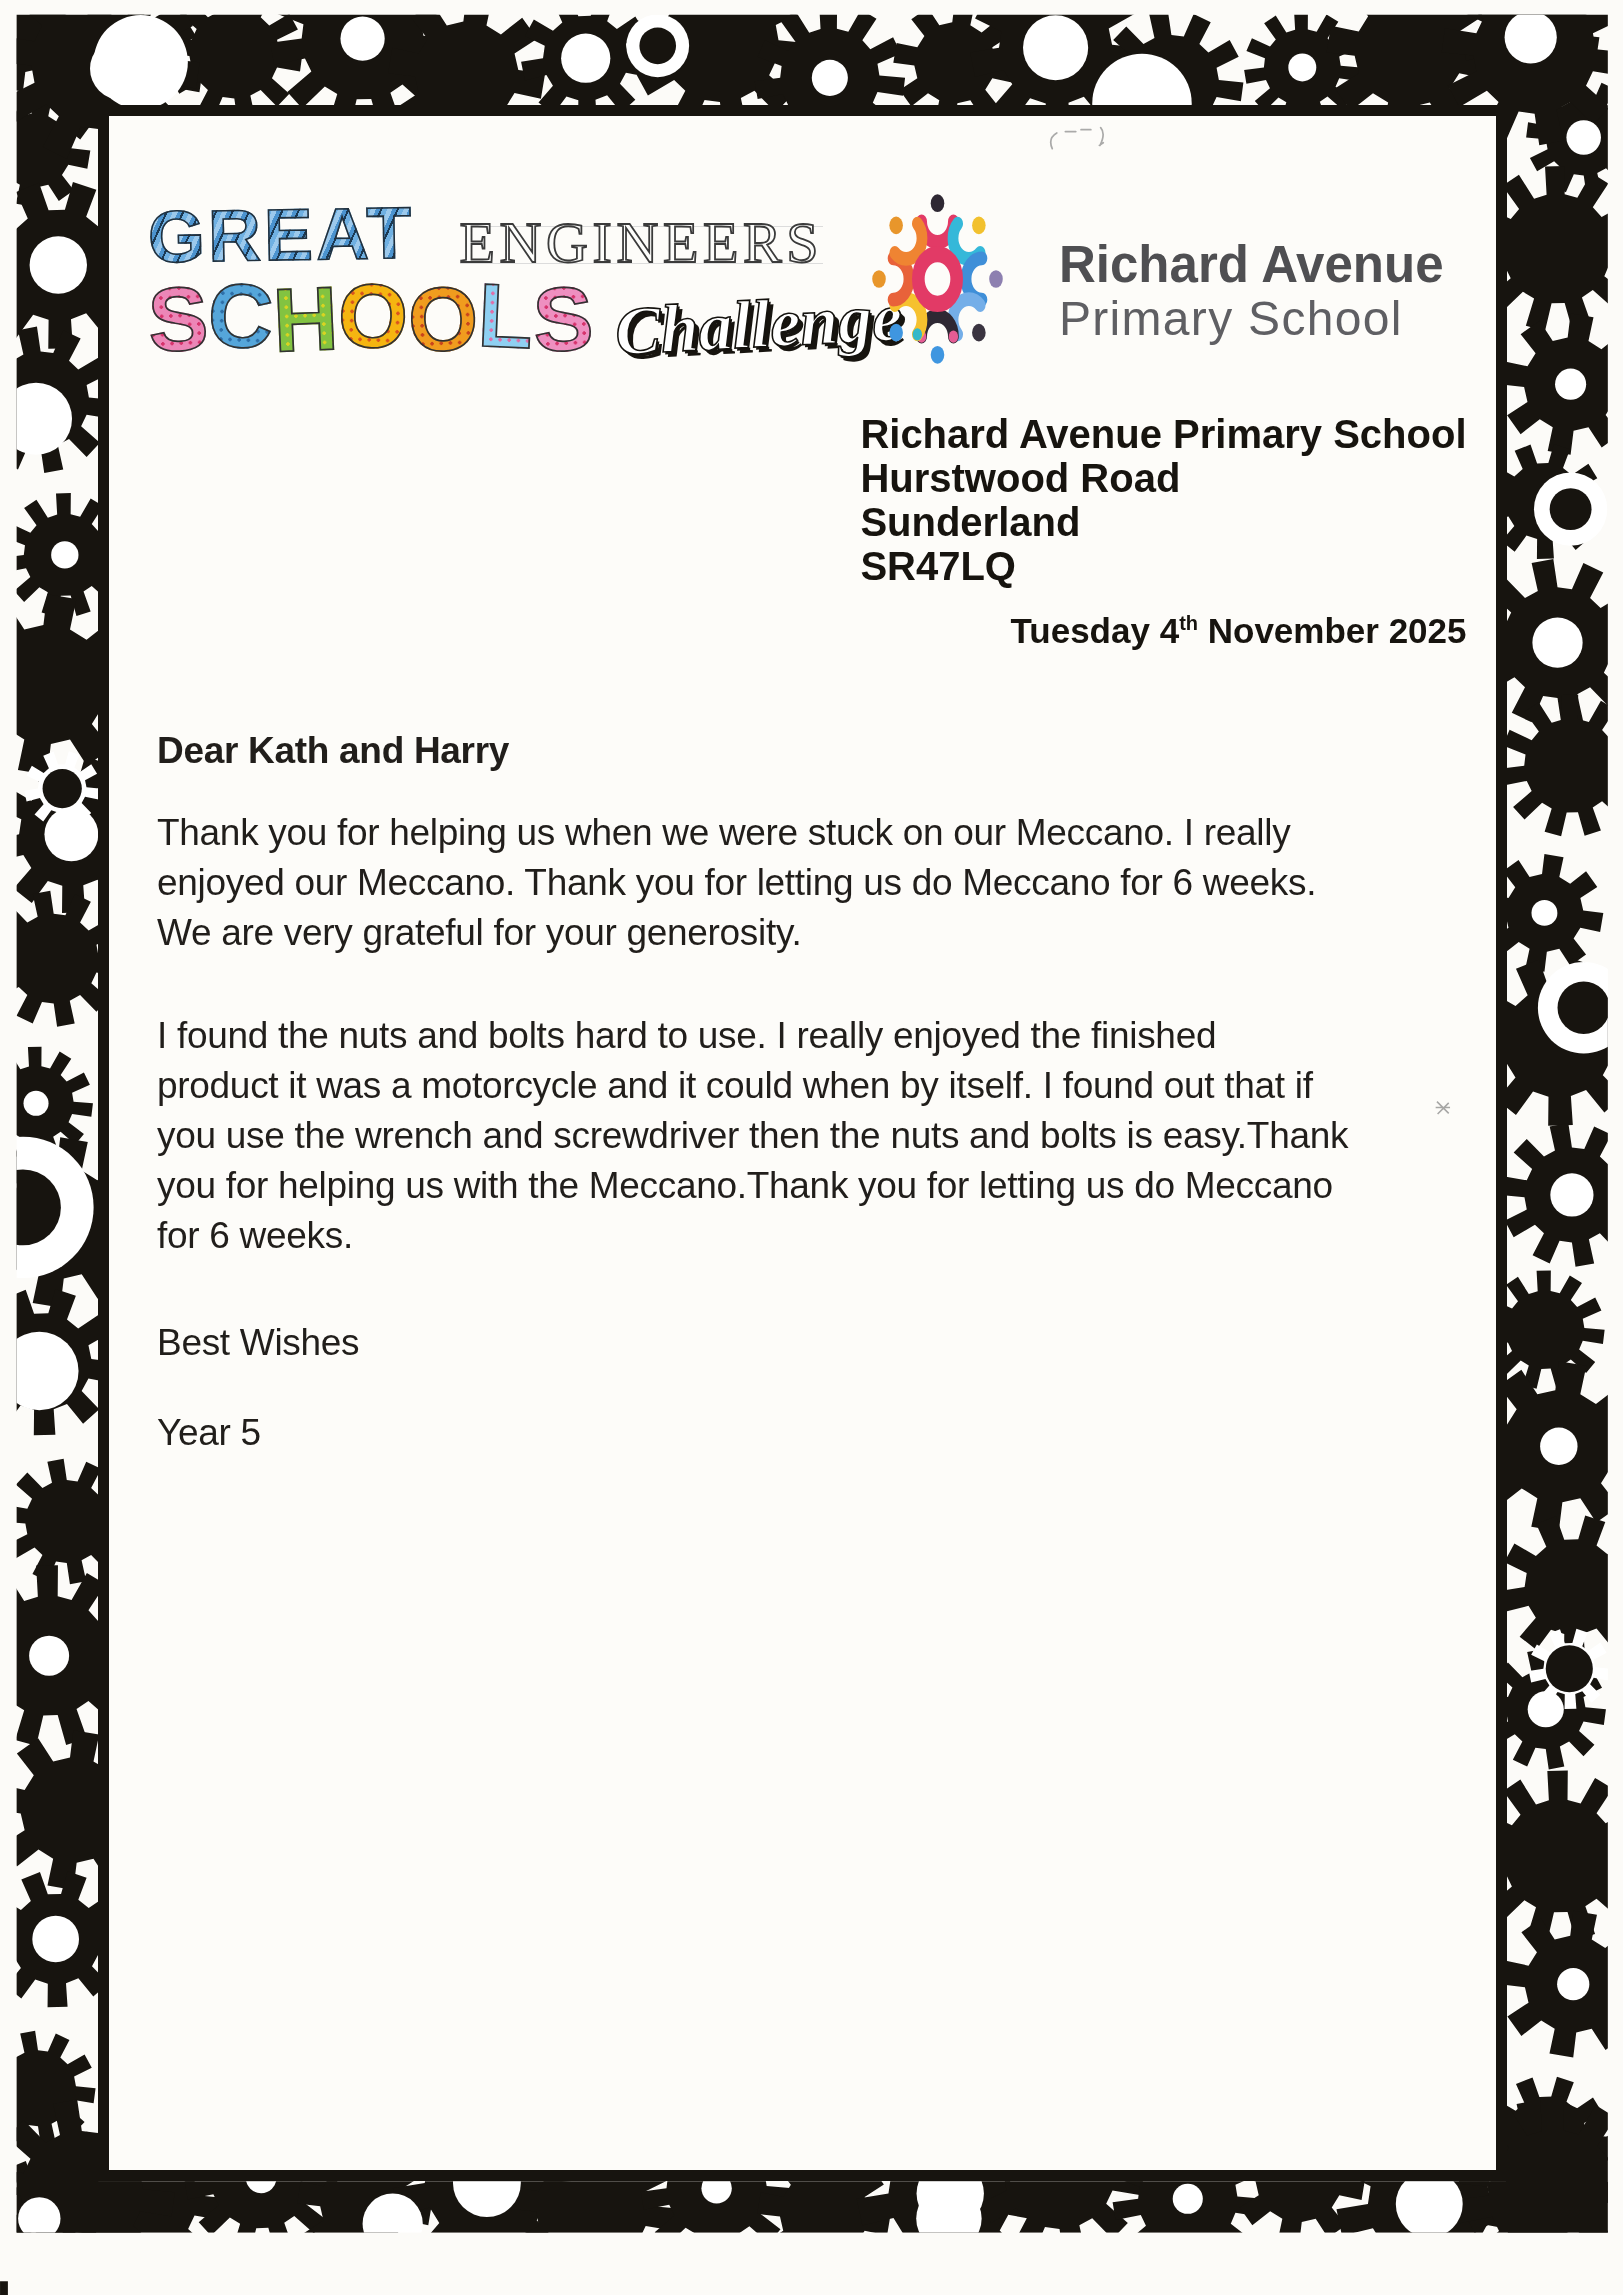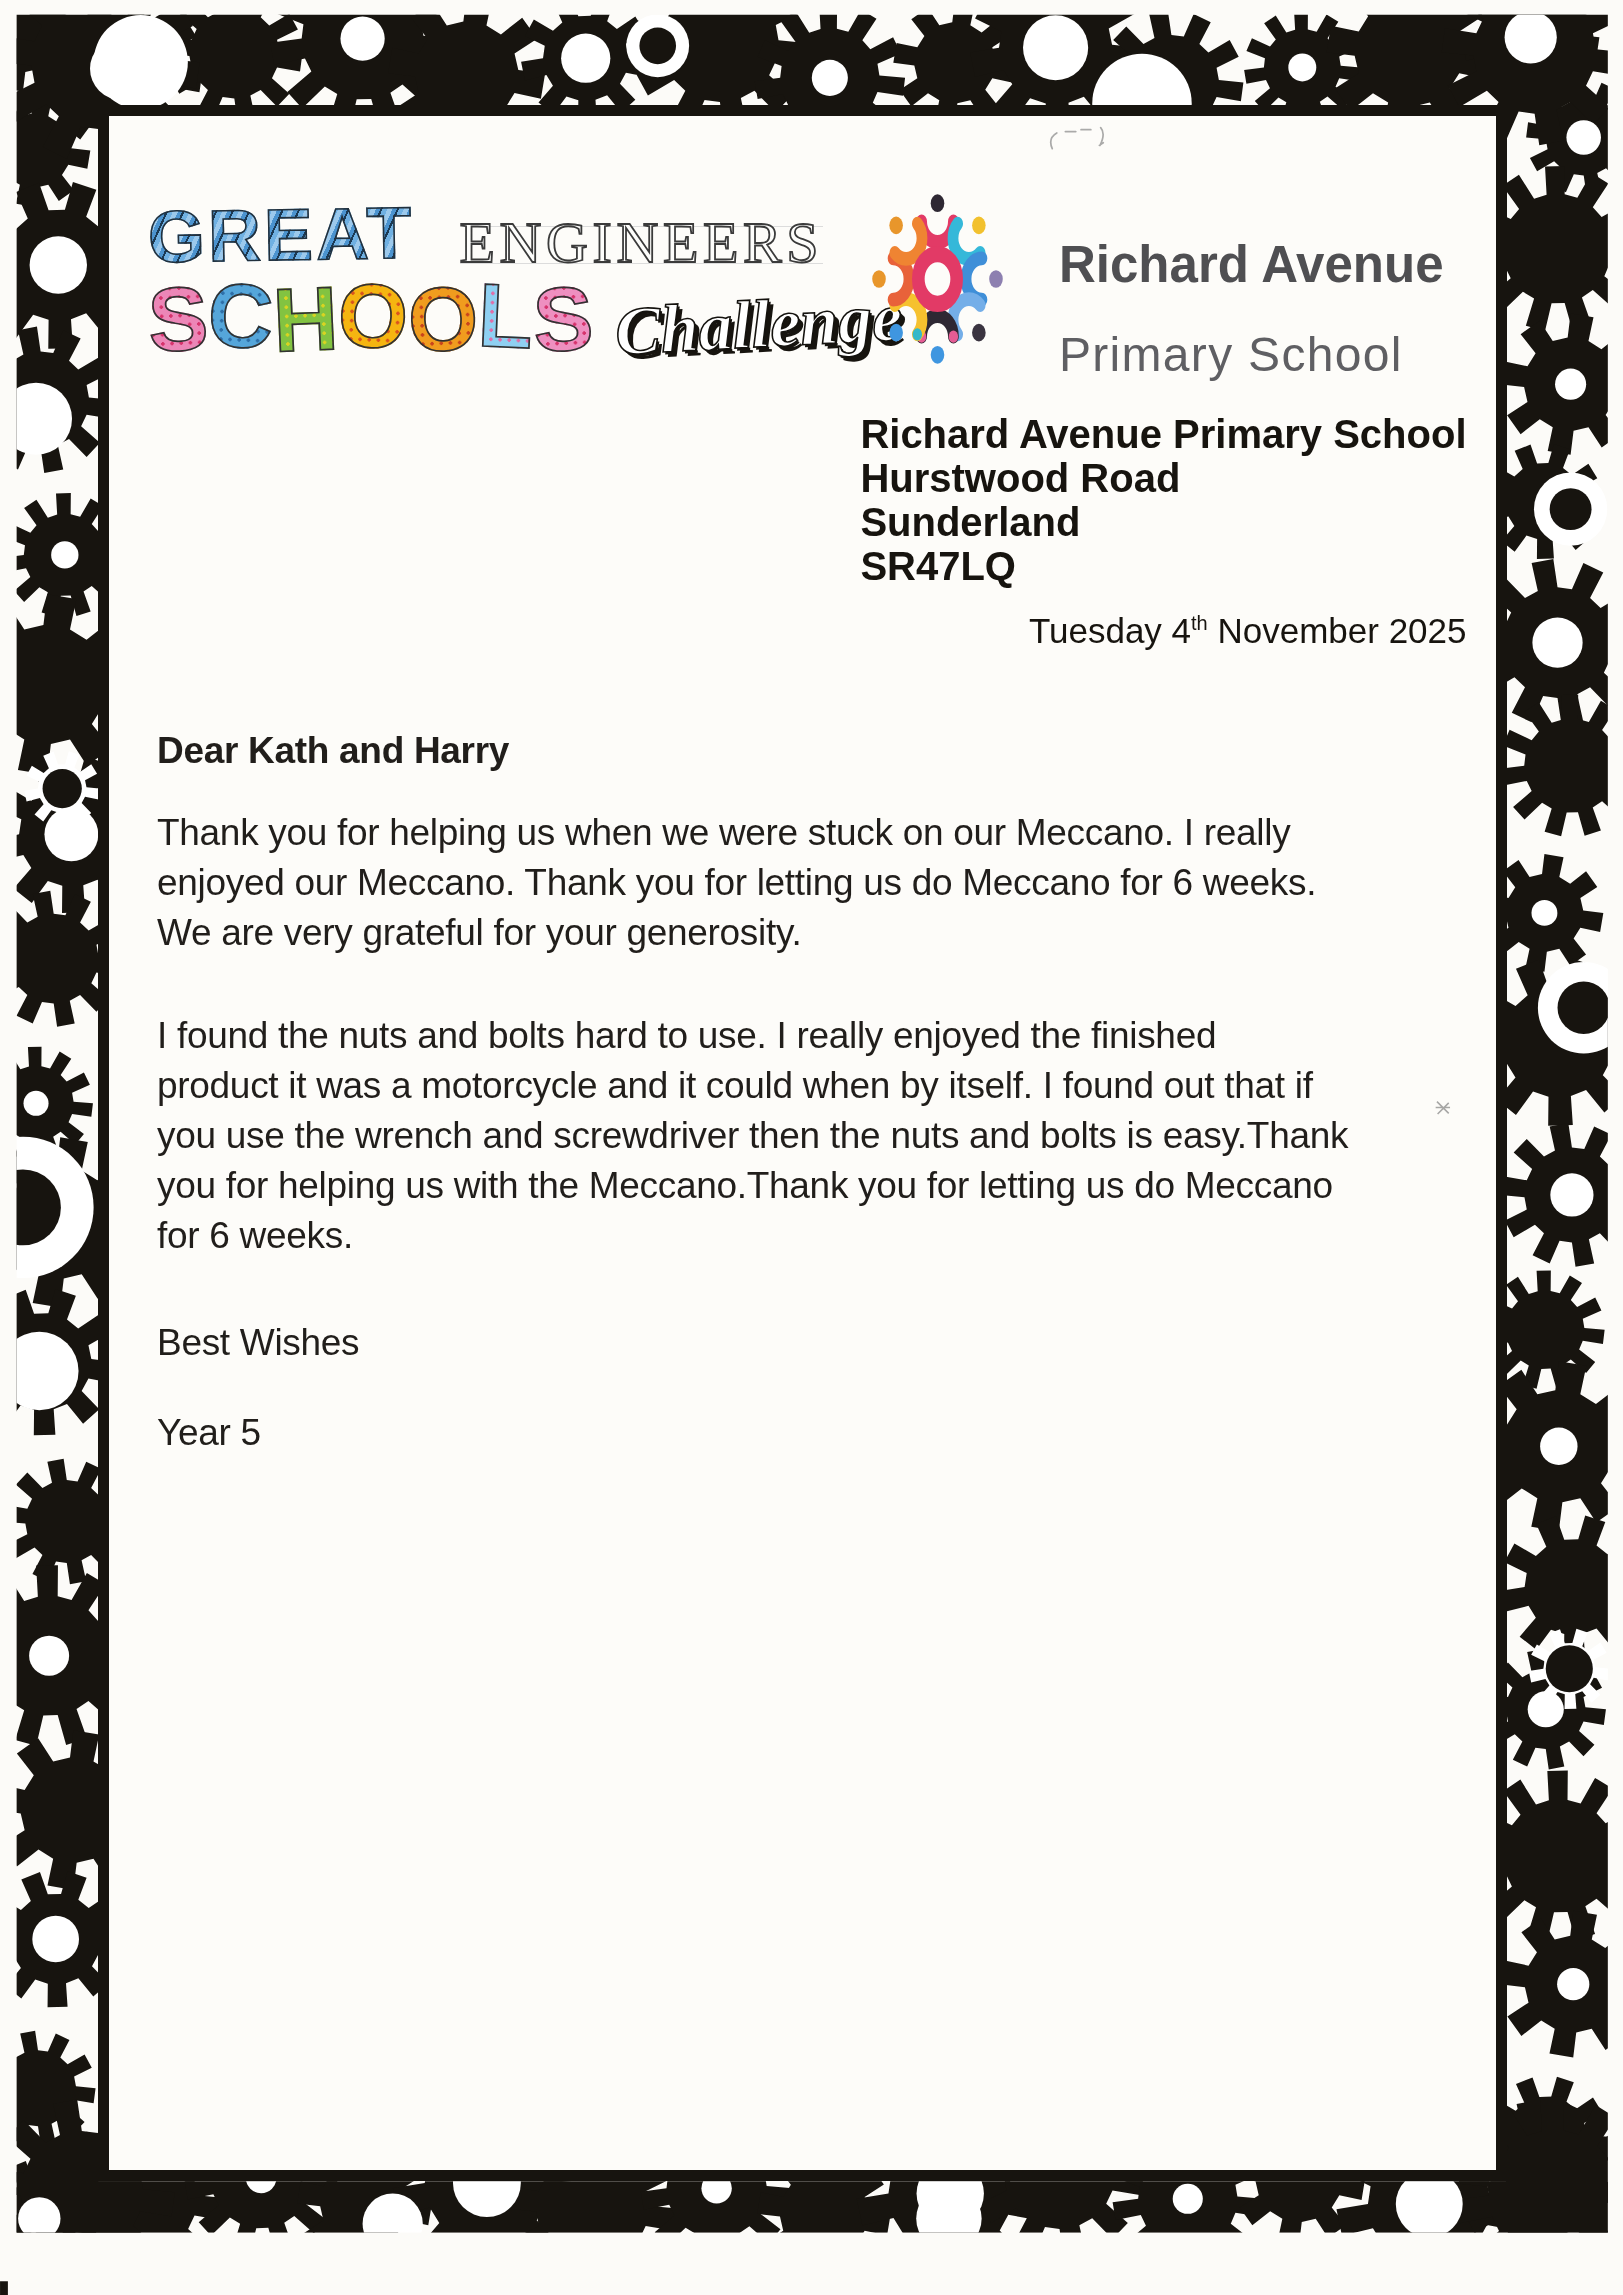--- a/index.html
+++ b/index.html
@@ -54,29 +54,29 @@
     }
     .word-challenge{
       color:#ffffff;-webkit-text-stroke:1.6px #14120e;
       text-shadow:4.6px 5.2px 0 #17140f, 2px 2.6px 0 #17140f;
     }
   }
   
   .school-logo-icon{position:absolute;left:763px;top:72px;}
   .school-logo-text{position:absolute;left:950px;top:122px;line-height:54px;white-space:nowrap;}
   .school-name-1{font-size:51px;font-weight:700;color:#4f4f52;letter-spacing:0px;}
-  .school-name-2{font-size:48px;font-weight:400;color:#5f5f63;letter-spacing:1.3px;margin-top:36px;}
+  .school-name-2{font-size:48px;font-weight:400;color:#5f5f63;letter-spacing:1.3px;}
   
   .address-block{
     position:absolute;right:29.5px;top:296px;
     font-size:40px;font-weight:700;line-height:44px;color:#17140f;white-space:nowrap;
   }
   .date-line{
     position:absolute;right:29.5px;top:495px;text-align:right;
-    font-size:35px;font-weight:400;color:#17140f;white-space:nowrap;
+    font-size:35px;font-weight:700;color:#17140f;white-space:nowrap;
   }
   .date-line sup{font-size:20px;vertical-align:super;line-height:0;}
   
   .letter-text{color:#211e1b;font-size:37px;letter-spacing:-0.3px;line-height:50px;}
   .salutation{position:absolute;left:48px;top:610px;font-weight:700;white-space:nowrap;}
   .paragraph{position:absolute;left:48px;}
   .para-1{top:692px;}
   .para-2{top:895px;}
   .para-line{white-space:nowrap;}
   .closing{position:absolute;left:48px;top:1202px;white-space:nowrap;text-align:center;}

